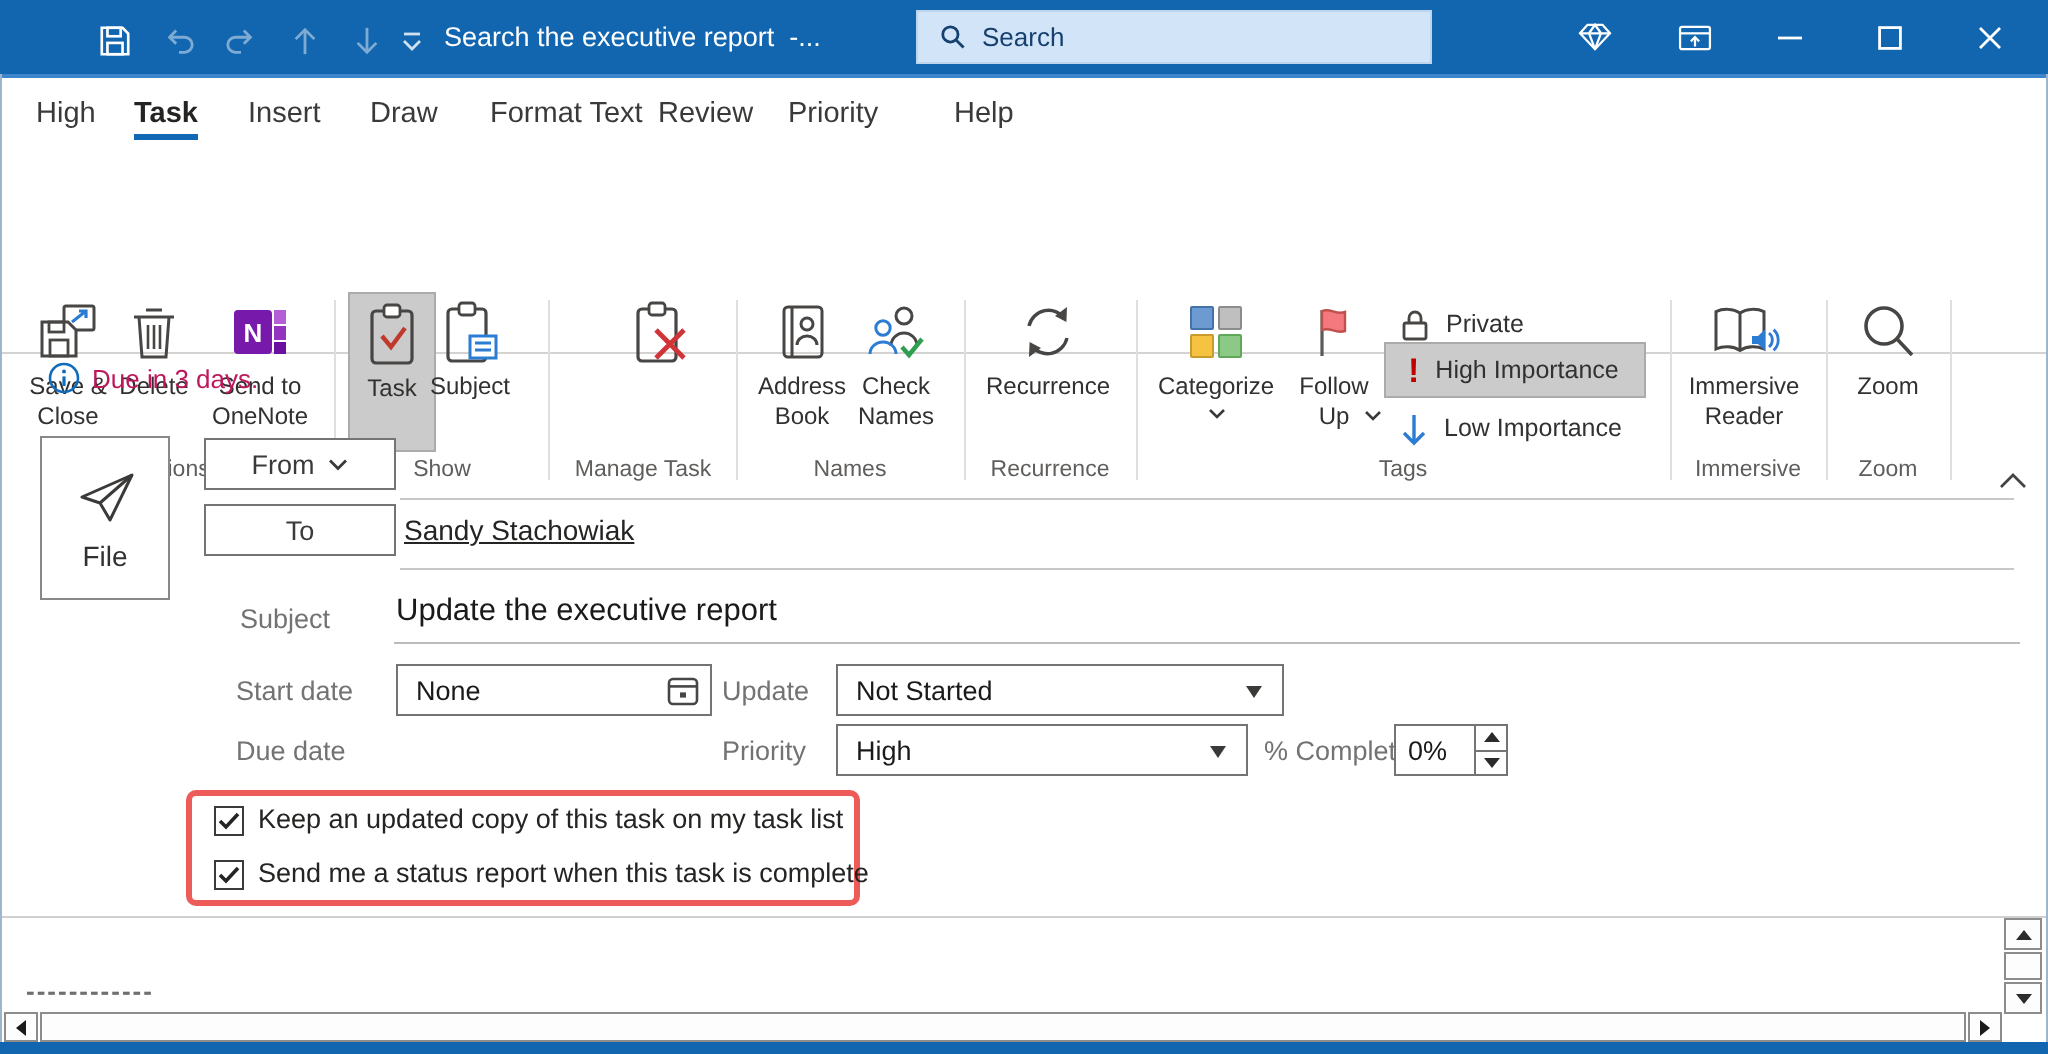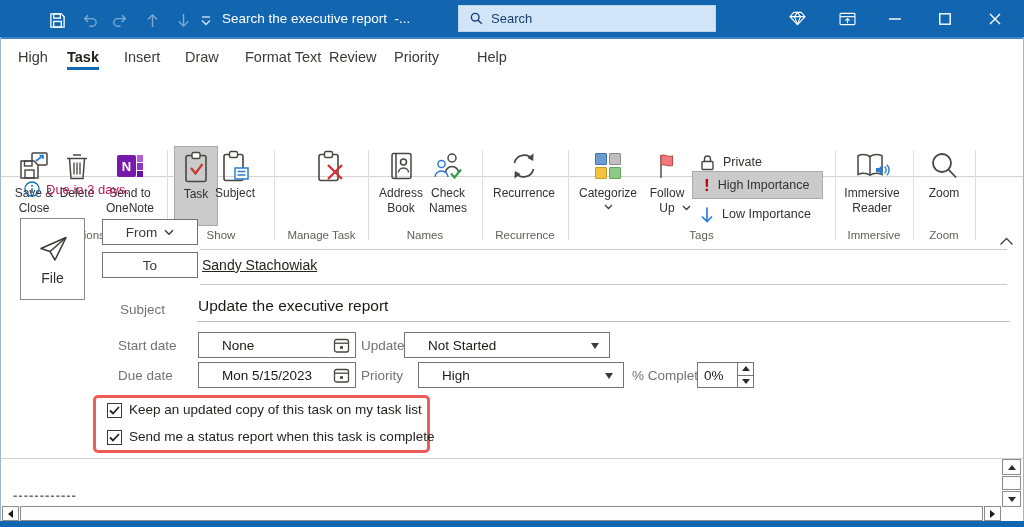--- a/index.html
+++ b/index.html
@@ -43,21 +43,21 @@
   .info-text { position:absolute; left:46px; font-size:13px; color:#be185d; }
   .info-ic { position:absolute; left:24px; top:3px; }
 
   
   .send-btn { position:absolute; left:20px; top:218px; width:65px; height:82px; border:1px solid #8A8886; background:#fff; display:flex; flex-direction:column; align-items:center; justify-content:center; gap:7px; font-size:14px; color:#323130; }
   .field-btn { position:absolute; left:102px; width:96px; height:26px; border:1px solid #747474; background:#fff; display:flex; align-items:center; justify-content:center; gap:7px; font-size:13.5px; color:#3B3A39; }
   .hrule { position:absolute; height:1px; background:#C8C8C8; }
   .recipient { position:absolute; left:202px; top:257px; font-size:14px; color:#252423; text-decoration:underline; }
   .flabel { position:absolute; font-size:13.5px; color:#737373; }
   .fvalue-subject { position:absolute; left:198px; top:297px; font-size:15.5px; color:#1B1A19; }
-  .inbox { position:absolute; height:26px; border:1px solid #747474; background:#fff; display:flex; align-items:center; font-size:13.5px; color:#1B1A19; padding-left:23px; }
+  .inbox { position:absolute; height:26px; border:1px solid #747474; background:#fff; display:flex; align-items:center; font-size:13.5px; color:#1B1A19; padding-left:9px; }
   .cal-ic { position:absolute; right:5px; top:4px; }
   .dd-tri { position:absolute; right:10px; top:10px; width:0; height:0; border-left:4.5px solid transparent; border-right:4.5px solid transparent; border-top:6px solid #3B3A39; }
   .spin-col { position:absolute; left:737px; top:362px; width:17px; height:26px; border:1px solid #747474; display:flex; flex-direction:column; }
   .spin-cell { flex:1; display:flex; align-items:center; justify-content:center; }
   .spin-cell + .spin-cell { border-top:1px solid #747474; }
   .tri-up { width:0; height:0; border-left:4px solid transparent; border-right:4px solid transparent; border-bottom:5px solid #2b2b2b; }
   .tri-dn { width:0; height:0; border-left:4px solid transparent; border-right:4px solid transparent; border-top:5px solid #2b2b2b; }
 
   .red-callout { position:absolute; left:93px; top:395px; width:337px; height:58px; border:3px solid #EE5C5A; border-radius:5px; }
   .cbox { position:absolute; left:107px; width:15px; height:15px; border:1.5px solid #3B3A39; background:#fff; display:flex; align-items:center; justify-content:center; }
@@ -406,36 +406,26 @@
     <span>None</span>
     <span class="cal-ic">
       <svg width="17" height="17" viewBox="0 0 17 17" fill="none" stroke="#484644" stroke-width="1.3">
           <rect x="1.5" y="2.5" width="14" height="12.5" rx="2"></rect>
           <path d="M1.5 6.2 h14"></path>
           <rect x="7" y="9.2" width="3" height="2.6" fill="#484644" stroke="none"></rect>
         </svg>
     </span>
   </div>
   <span class="flabel" style="left:361px;top:338px">Update</span>
-  <div class="inbox" style="left:404px;top:332px;width:206px">
+  <div class="inbox" style="left:418px;top:332px;width:224px">
     <span>Not Started</span>
     <span class="dd-tri"></span>
   </div>
 
   <span class="flabel" style="left:118px;top:368px">Due date</span>
-  <div class="inbox" style="left:198px;top:362px;width:158px">
-    <span>Mon 5/15/2023</span>
-    <span class="cal-ic">
-      <svg width="17" height="17" viewBox="0 0 17 17" fill="none" stroke="#484644" stroke-width="1.3">
-          <rect x="1.5" y="2.5" width="14" height="12.5" rx="2"></rect>
-          <path d="M1.5 6.2 h14"></path>
-          <rect x="7" y="9.2" width="3" height="2.6" fill="#484644" stroke="none"></rect>
-        </svg>
-    </span>
-  </div>
   <span class="flabel" style="left:361px;top:368px">Priority</span>
   <div class="inbox" style="left:418px;top:362px;width:206px">
     <span>High</span>
     <span class="dd-tri"></span>
   </div>
   <span class="flabel" style="left:632px;top:368px">% Complete</span>
   <div class="inbox" style="left:697px;top:362px;width:41px;padding-left:6px">
     <span>0%</span>
   </div>
   <div class="spin-col">

